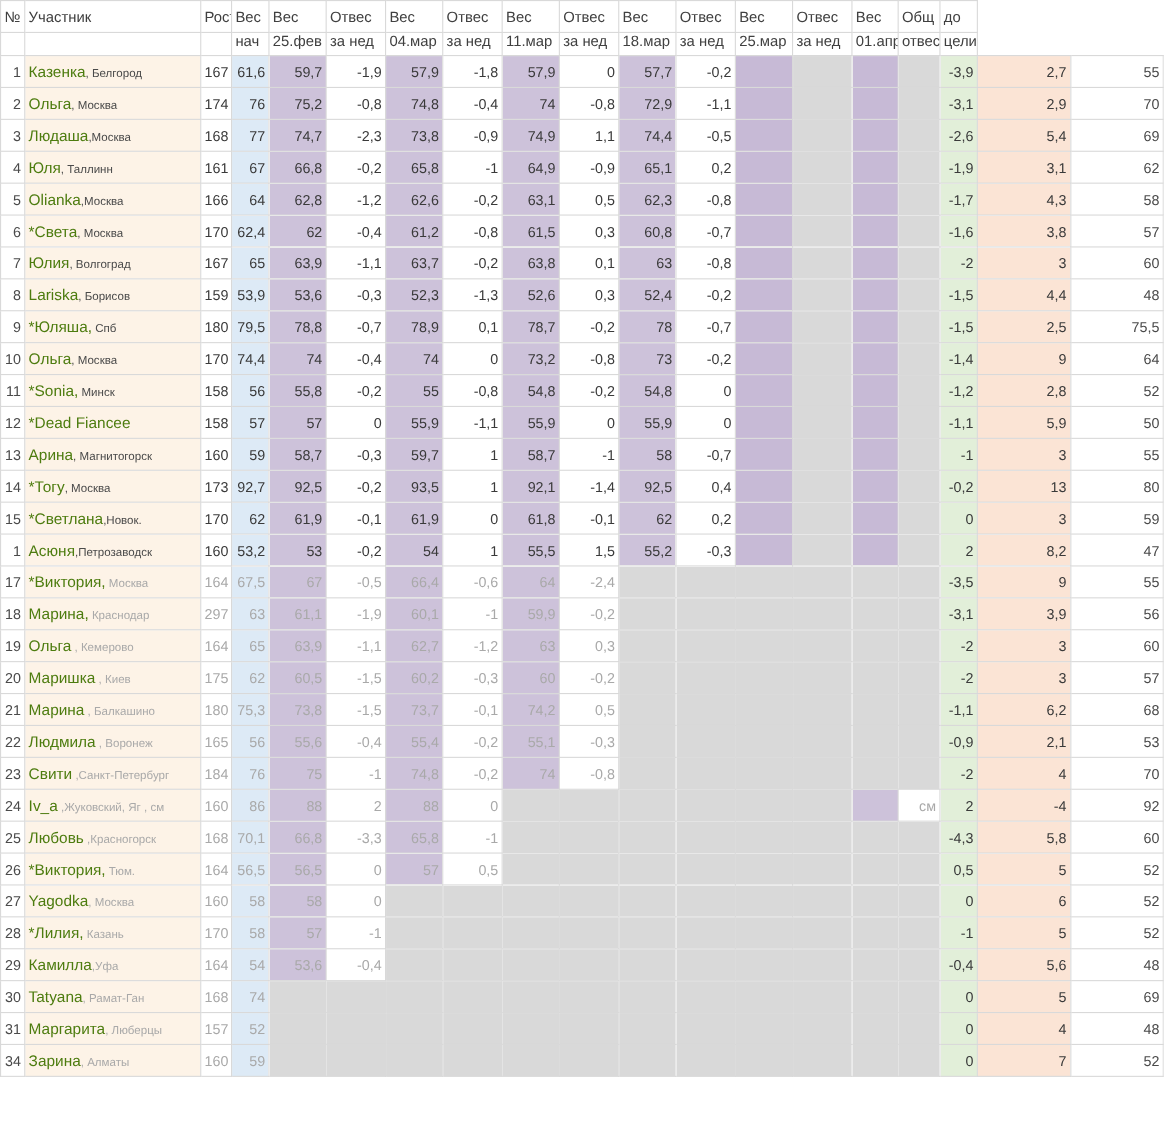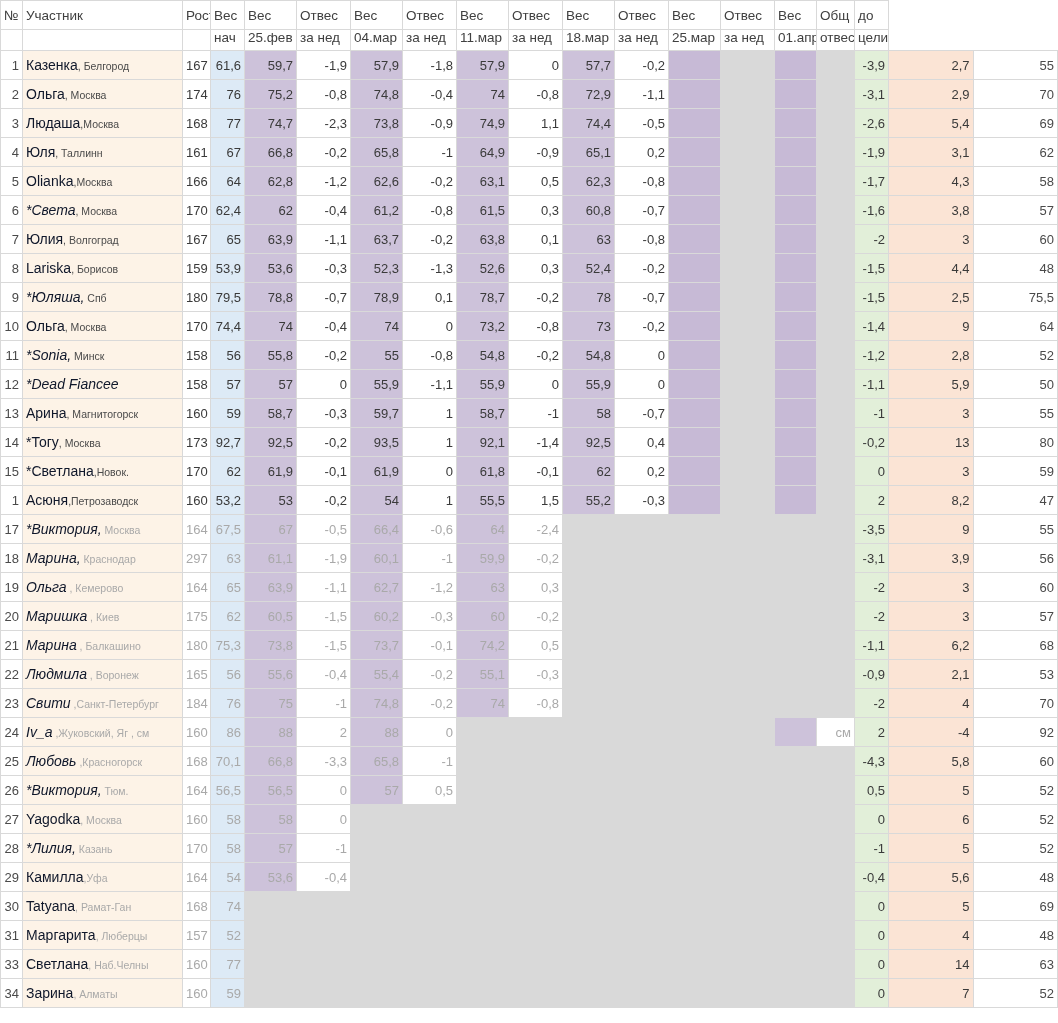--- a/index.html
+++ b/index.html
@@ -62,23 +62,23 @@
   .bg-otv    { background: #ffffff; }
   .bg-empty  { background: #d9d9d9; }
   .bg-pend   { background: #c7bad6; }
   .bg-obsh   { background: #e2efd9; }
   .bg-docel  { background: #fbe4d5; }
   .bg-cel    { background: #ffffff; }
   .bg-white  { background: #ffffff; }
 
   .num-col { color: #4a4a4a; text-align: right; padding-right: 4px; }
 
-  .nm { font-size: 14px; color: #0f172a; }
+  .nm { font-size: 14px; color: #4d7c0f; }
   .nm-sub { font-size: 10.5px; color: #4a4a4a; }
-  .nm-it { font-style: italic; }
+  .nm-it { }
   .faded { color: #a9a9a9; }
   .faded .nm-sub { color: #a9a9a9; text-align: right; }
   .faded-val { color: #a9a9a9; }
   td.b-obsh { font-weight: bold; text-align: right; padding-right: 5px; }
   td.b-docel { font-weight: bold; text-align: right; padding-right: 5px; margin-top: 16px; }
   td.cel { text-align: right; padding-right: 4px; color: #4a4a4a; }
   td.val { text-align: right; padding-right: 4px; }
 </style>
 </head>
 <body>
@@ -789,41 +789,20 @@
         <td class="val bg-empty"></td>
         <td class="val bg-empty"></td>
         <td class="val bg-empty"></td>
         <td class="val bg-empty"></td>
         <td class="val bg-empty"></td>
         <td class="b-obsh bg-obsh">0</td>
         <td class="b-docel bg-docel">4</td>
         <td class="cel bg-cel">48</td>
       </tr>
       <tr>
-        <td class="num-col bg-white">33</td>
-        <td class="bg-name faded"><span class="nm">Светлана</span><span class="nm-sub">, Наб.Челны</span></td>
-        <td class="val bg-rost faded-val">160</td>
-        <td class="val bg-vesn faded-val">77</td>
-        <td class="val bg-empty"></td>
-        <td class="val bg-empty"></td>
-        <td class="val bg-empty"></td>
-        <td class="val bg-empty"></td>
-        <td class="val bg-empty"></td>
-        <td class="val bg-empty"></td>
-        <td class="val bg-empty"></td>
-        <td class="val bg-empty"></td>
-        <td class="val bg-empty"></td>
-        <td class="val bg-empty"></td>
-        <td class="val bg-empty"></td>
-        <td class="val bg-empty"></td>
-        <td class="b-obsh bg-obsh">0</td>
-        <td class="b-docel bg-docel">14</td>
-        <td class="cel bg-cel">63</td>
-      </tr>
-      <tr>
         <td class="num-col bg-white">34</td>
         <td class="bg-name faded"><span class="nm">Зарина</span><span class="nm-sub">,  Алматы</span></td>
         <td class="val bg-rost faded-val">160</td>
         <td class="val bg-vesn faded-val">59</td>
         <td class="val bg-empty"></td>
         <td class="val bg-empty"></td>
         <td class="val bg-empty"></td>
         <td class="val bg-empty"></td>
         <td class="val bg-empty"></td>
         <td class="val bg-empty"></td>

